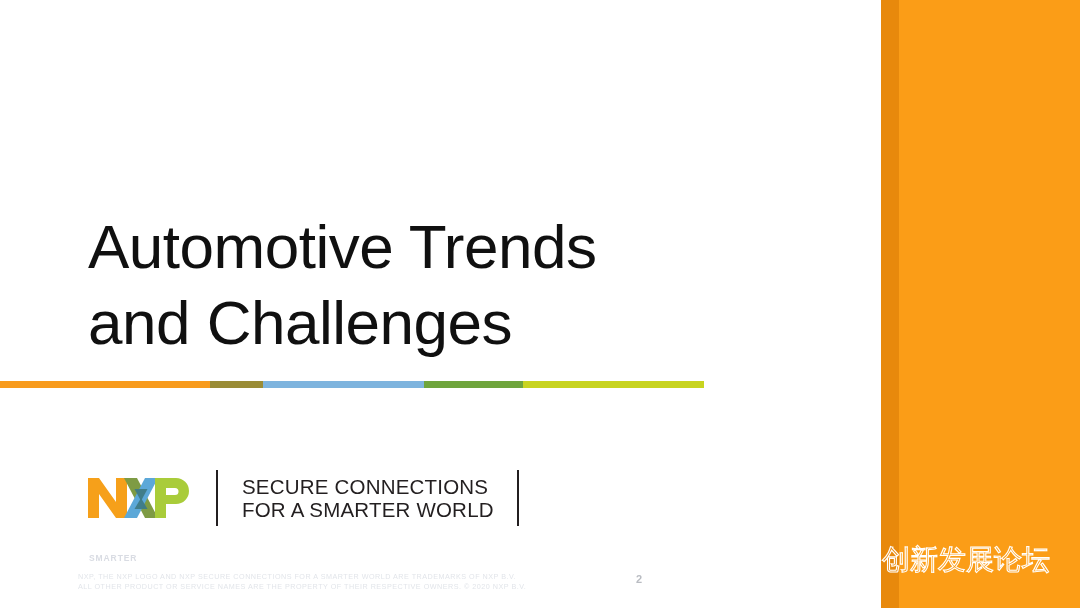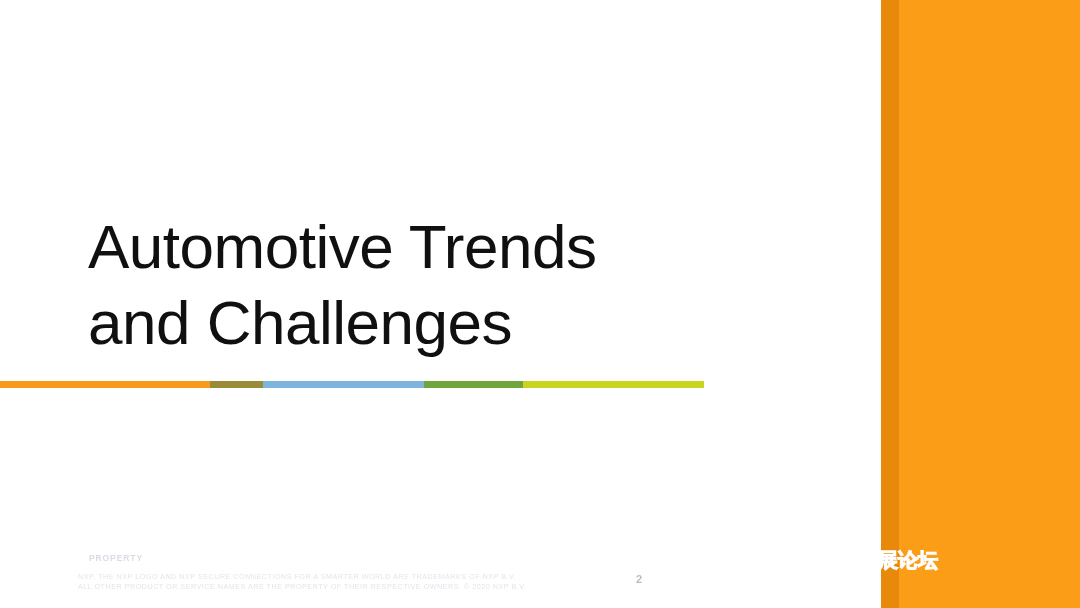--- a/index.html
+++ b/index.html
@@ -124,23 +124,23 @@
     left: 614px;
     top: 540px;
     display: flex;
     align-items: center;
     height: 40px;
   }
   .wechat-icon { width: 36px; height: 32px; display: block; color: #ffffff; }
   .wechat-icon svg { display:block; width:100%; height:100%; }
   .watermark-text {
     margin-left: 8px;
-    font-size: 20px;
+    font-size: 28px;
     line-height: 1;
-    font-weight: 700;
+    font-weight: 400;
     color: transparent;
     -webkit-text-stroke: 1.1px #ffffff;
     letter-spacing: 0px;
     white-space: nowrap;
   }
 </style>
 </head>
 <body>
 
 <div class="slide">
@@ -154,22 +154,43 @@
 and Challenges</div>
 
   <div class="rule">
     <span style="width:210px;background:#F89B1C;"></span>
     <span style="width:53px;background:#9A8C36;"></span>
     <span style="width:161px;background:#7EB4DE;"></span>
     <span style="width:99px;background:#6FA53C;"></span>
     <span style="width:181px;background:#C8D420;"></span>
   </div>
 
-
-  <div class="external">PROPERTY</div>
+  <div class="logo-block">
+    <div>
+      <svg class="nxp-logo" viewBox="0 0 208 88" xmlns="http://www.w3.org/2000/svg">
+
+        <polygon points="0,4 0,84 22,84 22,36 56,84 78,84 78,4 56,4 56,52 22,4" fill="#F6A01A"></polygon>
+
+        <polygon points="72,4 98,4 140,84 114,84" fill="#7E9B44"></polygon>
+
+        <polygon points="114,4 140,4 98,84 72,84" fill="#5CA8D8"></polygon>
+
+        <polygon points="93,26 119,26 106,50 106,50" fill="#3E7A86" opacity="0.95"></polygon>
+        <polygon points="106,44 119,66 93,66" fill="#3E7A86" opacity="0.95"></polygon>
+
+        <path d="M134 4 h42 a26 26 0 0 1 0 52 h-20 v28 h-22 z M156 24 v14 h18 a7 7 0 0 0 0 -14 z" fill="#A9CC3A"></path>
+      </svg>
+    </div>
+    <div class="logo-divider"></div>
+    <div class="tagline">SECURE CONNECTIONS
+FOR A SMARTER WORLD</div>
+    <div class="logo-divider-right"></div>
+  </div>
+
+  <div class="external">SMARTER</div>
   <div class="legal">NXP, THE NXP LOGO AND NXP SECURE CONNECTIONS FOR A SMARTER WORLD ARE TRADEMARKS OF NXP B.V.
 ALL OTHER PRODUCT OR SERVICE NAMES ARE THE PROPERTY OF THEIR RESPECTIVE OWNERS. © 2020 NXP B.V.</div>
   <div class="page-number">2</div>
 
   <div class="watermark">
     <div class="wechat-icon">
       <svg viewBox="0 0 40 36" fill="none" stroke="currentColor" stroke-width="1.6" stroke-linecap="round" stroke-linejoin="round">
         <path d="M15 3.5 C7.8 3.5 2 8.4 2 14.4 c0 3.4 1.9 6.4 4.9 8.4 L5.9 26.6 l4.3 -2.3
                  c1.5 .45 3.1 .7 4.8 .7 .5 0 1 -.02 1.5 -.07"></path>
         <circle cx="10.4" cy="11.4" r="1.45" fill="currentColor" stroke="none"></circle>

